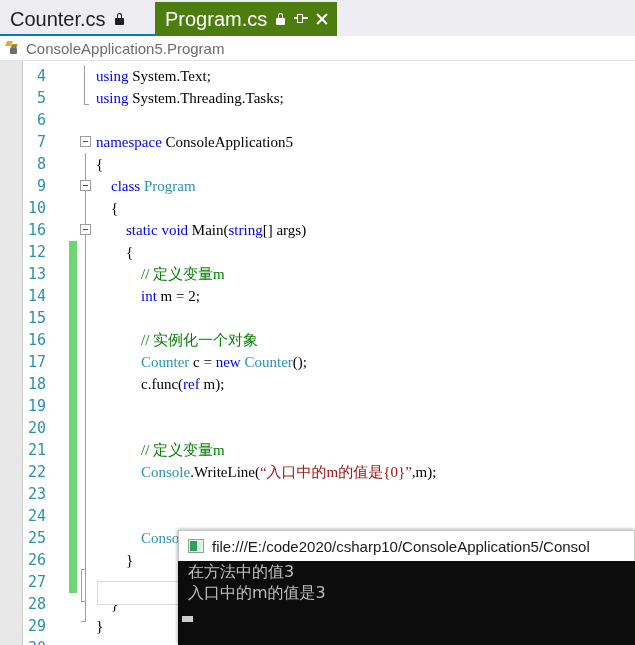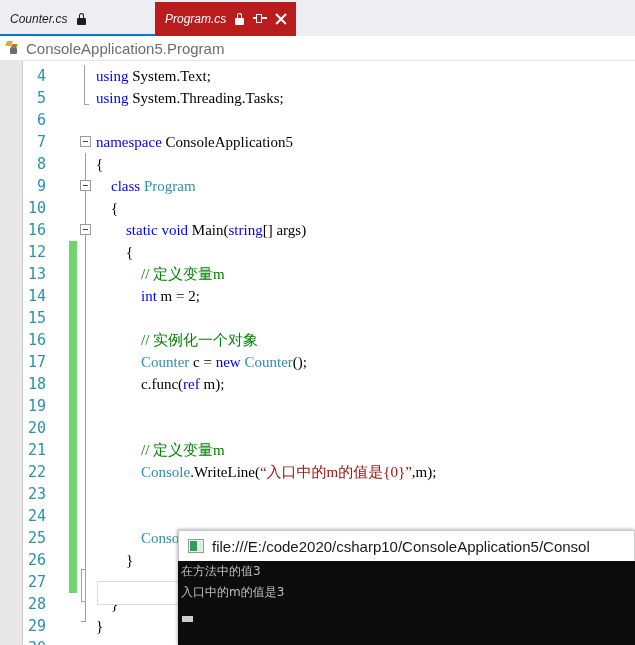--- a/index.html
+++ b/index.html
@@ -21,24 +21,24 @@
     display:flex;align-items:center;
     font-size:16px;
     box-sizing:border-box;
     padding:0 8px 0 10px;
     white-space:nowrap;
   }
   .tab.inactive{
     left:0;background:#eeeef2;color:#1e1e1e;
   }
   .tab.active{
-    left:155;background:#b91c1c;color:#ffffff;
+    left:155;background:#4d7c0f;color:#ffffff;
   }
   #tab-program{left:155px;}
-  .tab-label{font-size:12px;letter-spacing:0px;font-style:italic;}
+  .tab-label{font-size:20px;letter-spacing:0px;}
   .tab-icon{
     display:inline-block;margin-left:7px;position:relative;
     width:13px;height:14px;flex:0 0 auto;
   }
 
   
   .ico-lock .body{
     position:absolute;left:2px;top:6px;width:9px;height:7px;
     background:currentColor;border-radius:1px;
   }
@@ -185,22 +185,22 @@
   }
   #console-title-text{
     font-size:15px;color:#1a1a1a;white-space:nowrap;
   }
   #console-body{
     position:absolute;left:0;top:31px;width:457px;height:84px;
     background:#0c0c0c;overflow:hidden;
   }
   .console-line{
     font-family:"DejaVu Sans", sans-serif;
-    font-size:12px;line-height:21px;color:#bfbfbf;
-    white-space:pre;padding-left:3px;
+    font-size:16px;line-height:21px;color:#bfbfbf;
+    white-space:pre;padding-left:10px;
   }
   #console-cursor{
     position:absolute;left:4px;top:55px;width:11px;height:6px;background:#cccccc;
   }
 </style>
 </head>
 <body>
 
 <div id="tabstrip">
 

